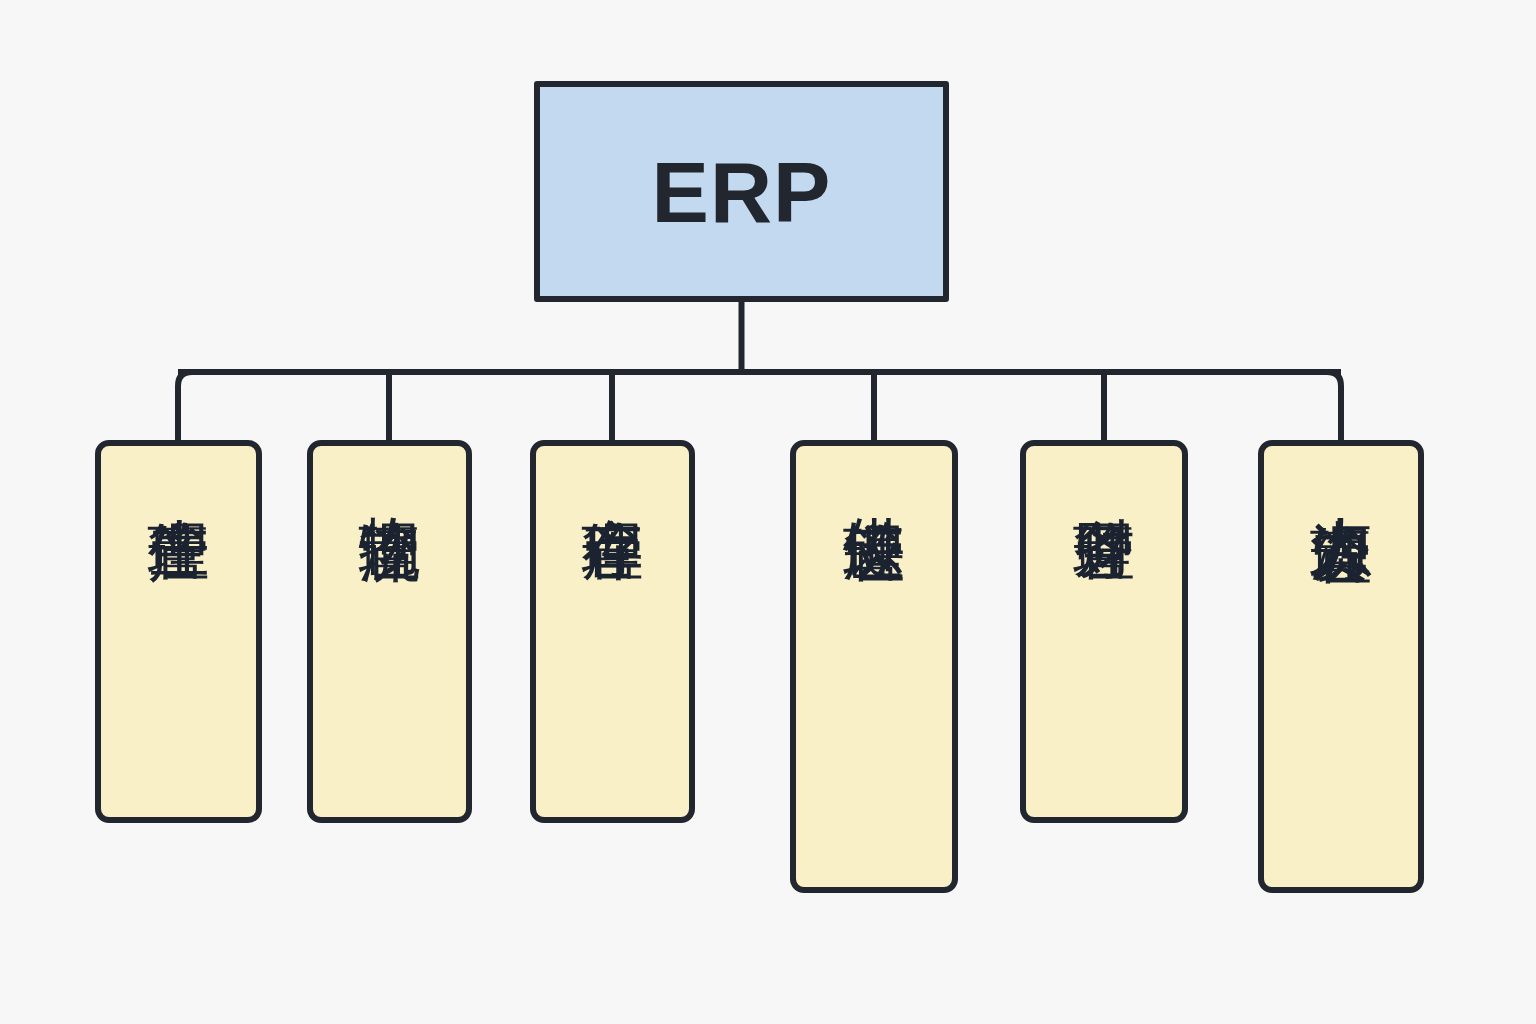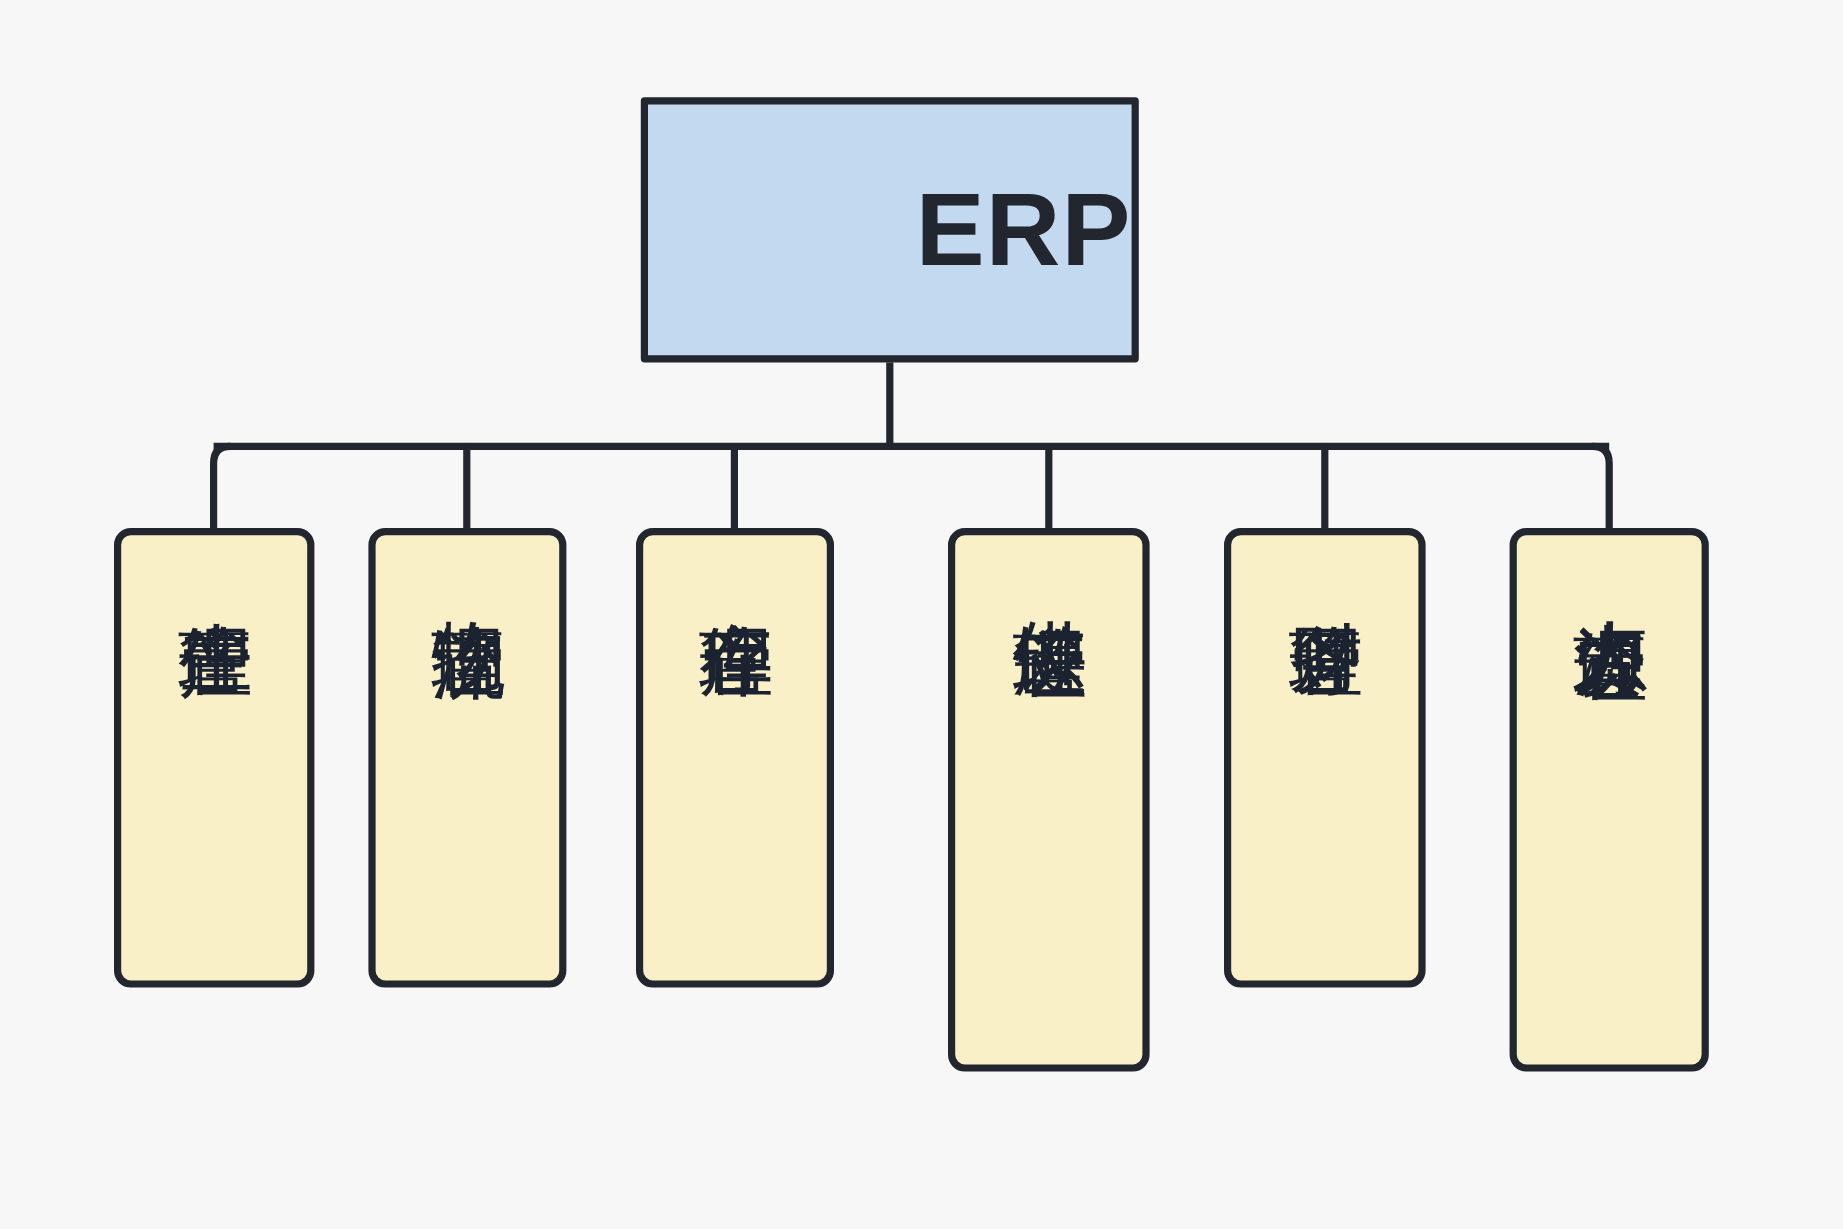--- a/index.html
+++ b/index.html
@@ -30,21 +30,20 @@
     position: absolute;
     box-sizing: border-box;
     display: flex;
     align-items: center;
     justify-content: center;
   }
   .node-root {
     border: 6px solid #737373;
     border-radius: 3px;
     background: #c3d9ef;
-    justify-content: flex-end;
   }
   .node-root .node-label {
     font-size: 86px;
     font-weight: bold;
     color: #22262e;
     letter-spacing: 1px;
     line-height: 1;
   }
   .node-child {
     border: 6px solid #22262e;

